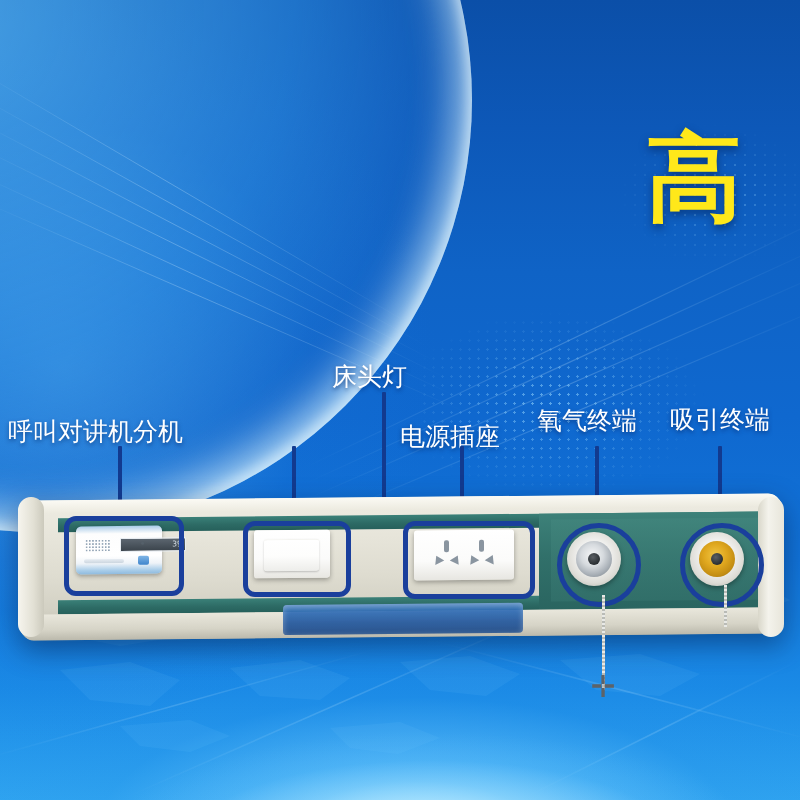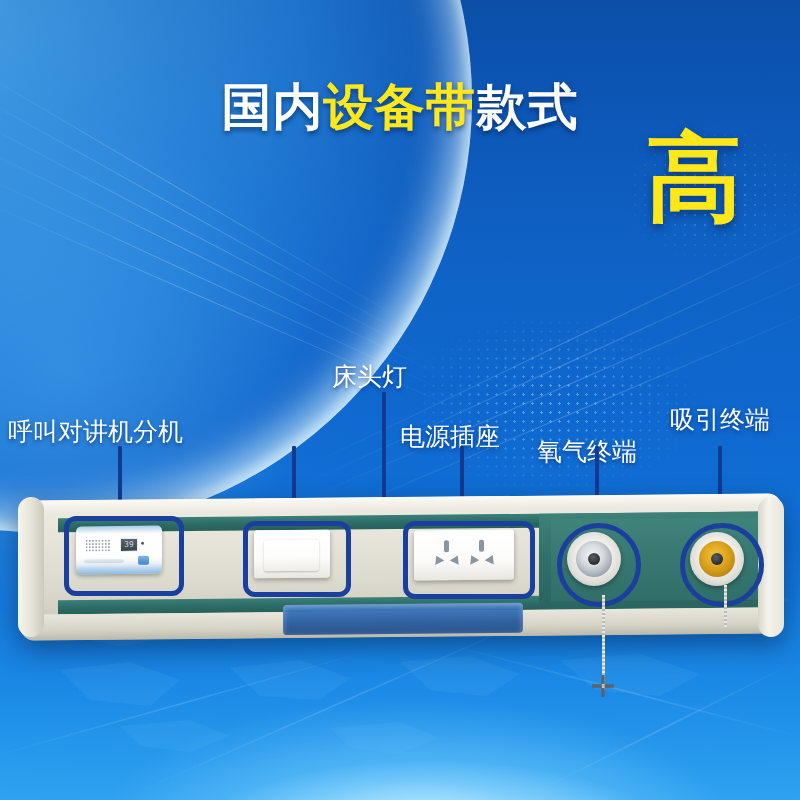--- a/index.html
+++ b/index.html
@@ -191,20 +191,21 @@
     background-image:radial-gradient(rgba(130,150,170,.85) .8px, rgba(0,0,0,0) 1px);
     background-size:3.2px 3.2px;
     border-radius:2px;
   }
   .ic-display{
     position:absolute;left:44px;top:12px;width:16px;height:12px;
     background:linear-gradient(180deg,#5c6670,#3b444c);
     border:1px solid #e8edf2;border-radius:1px;
     color:#cfd8e0;font-size:8px;line-height:12px;text-align:center;
     font-family:"DejaVu Sans Mono","Liberation Mono",monospace;
+    padding-left:48px;
   }
   .ic-led{position:absolute;left:65px;top:16px;width:3px;height:3px;border-radius:50%;background:#55606a;}
   .ic-btn{
     position:absolute;left:62px;top:30px;width:11px;height:9px;border-radius:2px;
     background:linear-gradient(180deg,#7fb5e6,#3f85cc);
   }
   .ic-slot{
     position:absolute;left:8px;top:33px;width:40px;height:4px;border-radius:2px;
     background:linear-gradient(180deg,#e6ecf2,#ccd6df);
   }
@@ -335,40 +336,37 @@
     </g>
   </svg>
 
   <div class="dots"></div>
   <div class="dots2"></div>
   <div class="bottom-arc"></div>
   <div class="bottom-arc2"></div>
   <div class="glow-bottom"></div>
 
   <div class="headline">
-    <div class="head-line1">
-      <span class="w">国内</span><span class="y">设备带</span><span class="w">款式</span>
-    </div>
   </div>
   <div class="big-gao">高</div>
 
   <div class="callouts">
 
     <div class="label" style="left:8px;top:415px">呼叫对讲机分机</div>
     <div class="leader" style="left:118px;top:446px;height:84px"></div>
 
     <div class="leader" style="left:292px;top:446px;height:84px"></div>
 
     <div class="label" style="left:332px;top:360px">床头灯</div>
     <div class="leader" style="left:382px;top:392px;height:222px"></div>
 
     <div class="label" style="left:400px;top:420px">电源插座</div>
     <div class="leader" style="left:460px;top:446px;height:84px"></div>
 
-    <div class="label" style="left:537px;top:435px">氧气终端</div>
+    <div class="label" style="left:537px;top:404px">氧气终端</div>
     <div class="leader" style="left:595px;top:446px;height:86px"></div>
 
     <div class="label" style="left:670px;top:403px">吸引终端</div>
     <div class="leader" style="left:718px;top:446px;height:86px"></div>
   </div>
 
   <div class="panel-wrap">
     <div class="panel-body">
       <div class="panel-top-edge"></div>
       <div class="stripe top"></div>

